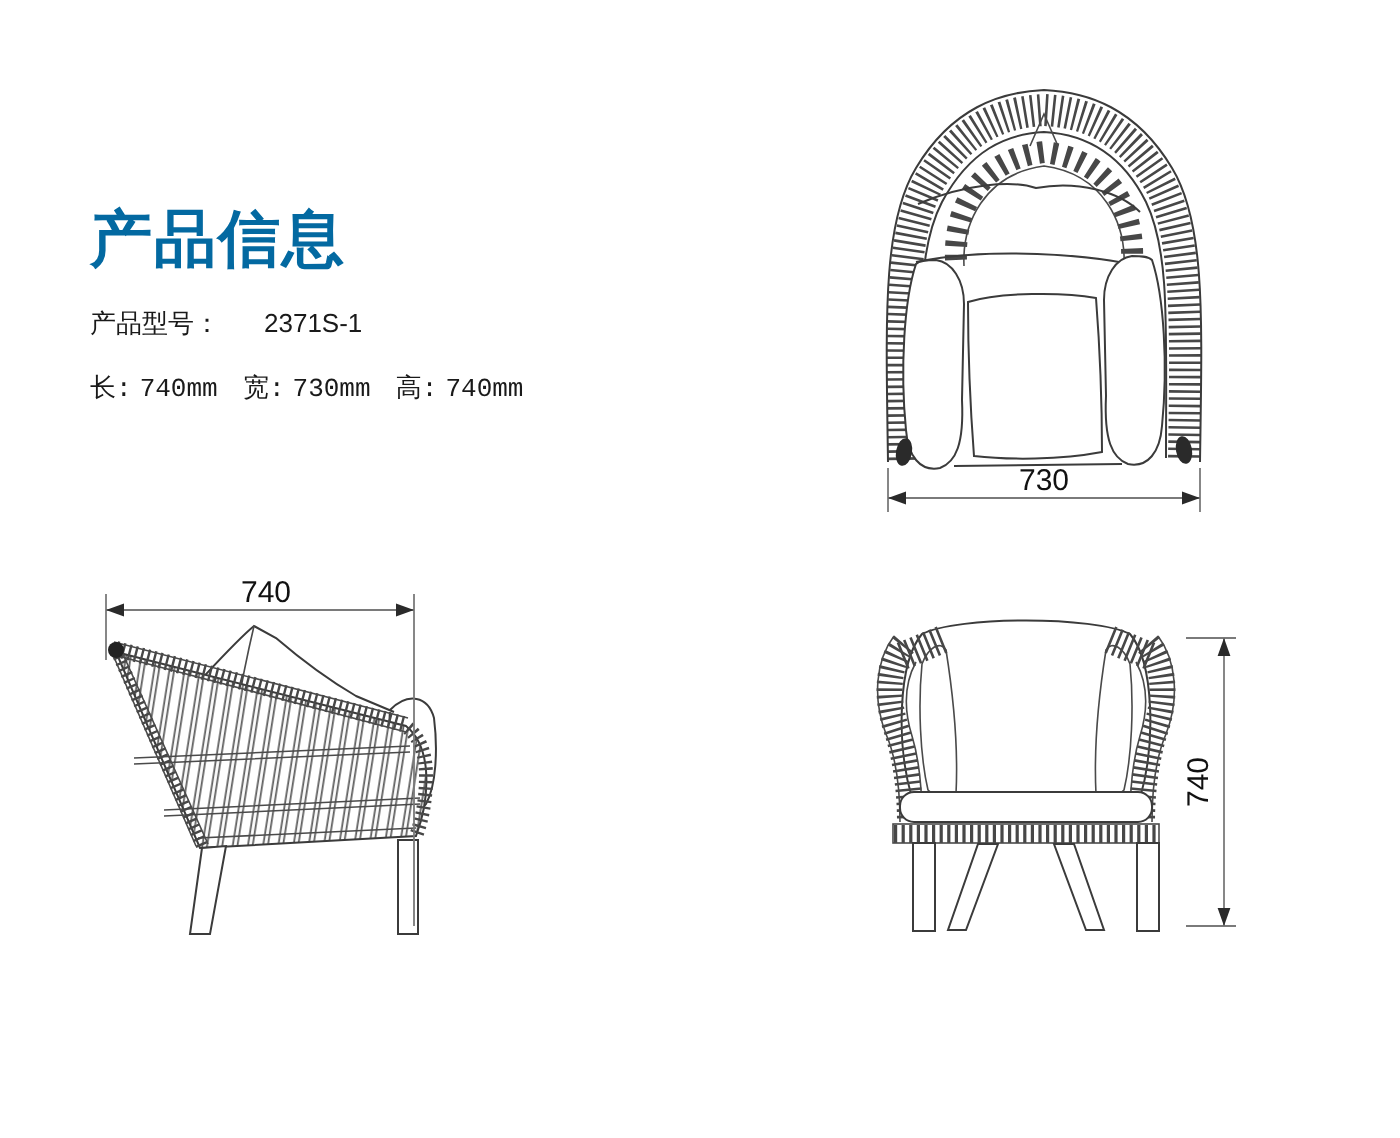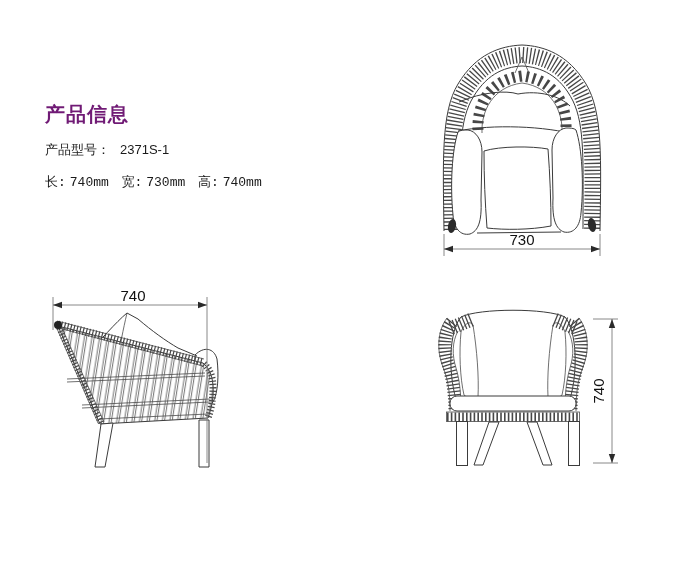--- a/index.html
+++ b/index.html
@@ -2,25 +2,25 @@
 <html><head>
 <meta charset="utf-8">
 <style>
   html,body{margin:0;padding:0;background:#fff;}
   .page{
     position:relative;width:700px;height:569px;background:#fff;overflow:hidden;
     font-family:"Liberation Sans","DejaVu Sans",sans-serif;color:#1a1a1a;
   }
   .info{position:absolute;left:45px;top:103px;}
   .info h1{
-    margin:0 0 16px 0;font-size:20px;line-height:1.1;font-weight:700;
-    letter-spacing:1px;color:#701a75;
+    margin:0 0 16px 0;font-size:31px;line-height:1.1;font-weight:700;
+    letter-spacing:1px;color:#0369a1;
   }
   .model-row{font-size:13px;margin:0 0 14px 0;color:#1a1a1a;}
-  .model-row .model-value{margin-left:10px;}
+  .model-row .model-value{margin-left:22px;}
   .specs-row{font-size:13px;color:#1a1a1a;}
   .spec-group{margin-right:9px;font-family:Liberation Mono, monospace;}
   .spec-group .lbl{margin-right:4px;}
   svg{position:absolute;left:0;top:0;}
   svg text{font-family:"Liberation Sans","DejaVu Sans",sans-serif;font-size:15px;fill:#111;}
   .ln{fill:none;stroke:#3b3b3b;stroke-width:1;}
   .ln-thin{fill:none;stroke:#4a4a4a;stroke-width:.8;}
   .white{fill:#ffffff;stroke:#3b3b3b;stroke-width:1;}
   .hatch{fill:none;stroke:#474747;stroke-linecap:butt;}
   .dim{fill:none;stroke:#7a7a7a;stroke-width:.9;}

